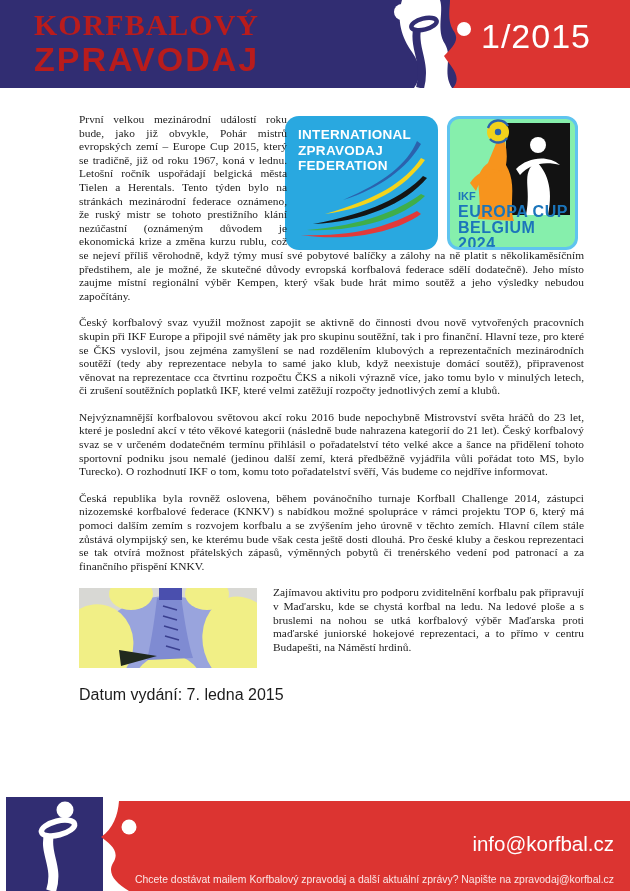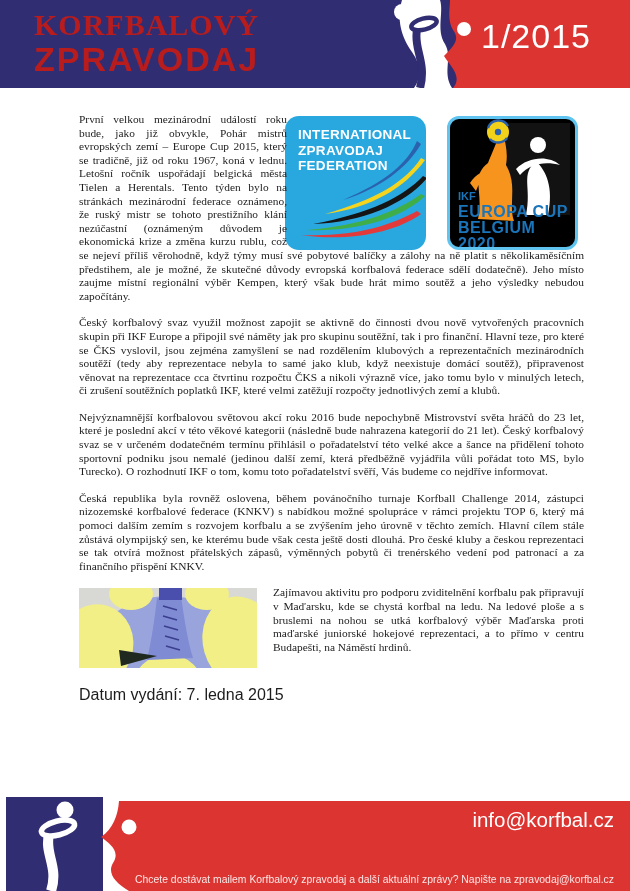--- a/index.html
+++ b/index.html
@@ -40,32 +40,32 @@
   .logo-spacer { float: right; width: 297px; height: 128px; }
   .photo-float { float: left; width: 178px; height: 80px; margin: 2px 16px 6px 0; }
   .date-line {
     clear: both; padding-top: 12px;
     font-family: "Liberation Sans", sans-serif;
     font-size: 16px; color: #1c1c1c;
   }
 
   
   .ikf-logo {
-    position: absolute; left: 285px; top: 116px; width: 141px; height: 134px;
+    position: absolute; left: 285px; top: 116px; width: 153px; height: 134px;
     background: #29a8e0; border-radius: 14px; overflow: hidden;
   }
   .ikf-text {
     position: absolute; left: 13px; top: 11px;
     font-family: "Liberation Sans", sans-serif;
     font-weight: bold; font-size: 13.5px; line-height: 15.5px;
     color: #ffffff; letter-spacing: 0.3px;
   }
   .europa-logo {
     position: absolute; left: 447px; top: 116px; width: 131px; height: 134px;
-    background: #000000; border: 3px solid #5fc4ef; border-radius: 12px; overflow: hidden;
+    background: #86efac; border: 3px solid #5fc4ef; border-radius: 12px; overflow: hidden;
   }
   .europa-text {
     position: absolute; left: 8px; top: 70px;
     font-family: "Liberation Sans", sans-serif;
     font-weight: bold; color: #1b75bb;
   }
   .europa-text .l1 { font-size: 11px; line-height: 15px; }
   .europa-text .l2, .europa-text .l3 { font-size: 16px; line-height: 16px; letter-spacing: 0.5px; }
 
   
@@ -73,20 +73,21 @@
     position: absolute; left: 6px; top: 797px; width: 97px; height: 94px;
     background: #312d72;
   }
   .footer-red { position: absolute; left: 99px; top: 801px; width: 531px; height: 90px; }
   .footer-red svg { position: absolute; left: 0; top: 0; }
   .footer-email, .footer-web {
     position: absolute; right: 16px; text-align: right;
     font-family: "Liberation Sans", sans-serif;
     color: #ffffff; font-size: 20.5px; line-height: 24px;
     text-decoration: none;
+    margin-top: 24px;
   }
   .footer-email { top: 7px; }
   .footer-web { top: 34px; }
   .footer-note {
     position: absolute; right: 16px; bottom: 6px;
     font-family: "Liberation Sans", sans-serif;
     font-size: 10.4px; color: rgba(255,255,255,0.88); text-align: right;
   }
 </style>
 </head>
@@ -142,21 +143,21 @@
       <path d="M28,100 C34,72 20,58 38,44 C42,34 48,20 52,10 C56,24 58,36 56,46 C68,66 58,86 64,102 Z" fill="#f7941d"></path>
       <path d="M20,64 C28,52 40,48 52,52 C40,54 30,60 26,72 Z" fill="#f7941d"></path>
 
       <circle cx="48" cy="13" r="11" fill="#f2d11b"></circle>
       <path d="M38,9 A11,11 0 0 1 58,7 M40,20 A11,11 0 0 0 57,19" fill="none" stroke="#2b62ad" stroke-width="2.4"></path>
       <circle cx="48" cy="13" r="3.2" fill="#2b62ad"></circle>
     </svg>
     <div class="europa-text">
       <div class="l1">IKF</div>
       <div class="l2">EUROPA CUP</div>
-      <div class="l3">BELGIUM 2020</div>
+      <div class="l3">BELGIUM 2024</div>
     </div>
   </div>
 
   <div class="content">
     <div class="para">
       <div class="logo-spacer"></div>
       <span>První velkou mezinárodní událostí roku bude, jako již obvykle, Pohár mistrů evropských zemí – Europe Cup 2015, který se tradičně, již od roku 1967, koná v lednu. Letošní ročník uspořádají belgická města Tielen a Herentals. Tento týden bylo na stránkách mezinárodní federace oznámeno, že ruský mistr se tohoto prestižního klání nezúčastní (oznámeným důvodem je ekonomická krize a změna kurzu rublu, což se nejeví příliš věrohodně, když týmy musí své pobytové balíčky a zálohy na ně platit s několikaměsíčním předstihem, ale je možné, že skutečné důvody evropská korfbalová federace sdělí dodatečně). Jeho místo zaujme místní regionální výběr Kempen, který však bude hrát mimo soutěž a jeho výsledky nebudou započítány.</span>
     </div>
     <div class="para">
       <span>Český korfbalový svaz využil možnost zapojit se aktivně do činnosti dvou nově vytvořených pracovních skupin při IKF Europe a připojil své náměty jak pro skupinu soutěžní, tak i pro finanční. Hlavní teze, pro které se ČKS vyslovil, jsou zejména zamyšlení se nad rozdělením klubových a reprezentačních mezinárodních soutěží (tedy aby reprezentace nebyla to samé jako klub, když neexistuje domácí soutěž), připravenost věnovat na reprezentace cca čtvrtinu rozpočtu ČKS a nikoli výrazně více, jako tomu bylo v minulých letech, či zrušení soutěžních poplatků IKF, které velmi zatěžují rozpočty jednotlivých zemí a klubů.</span>

